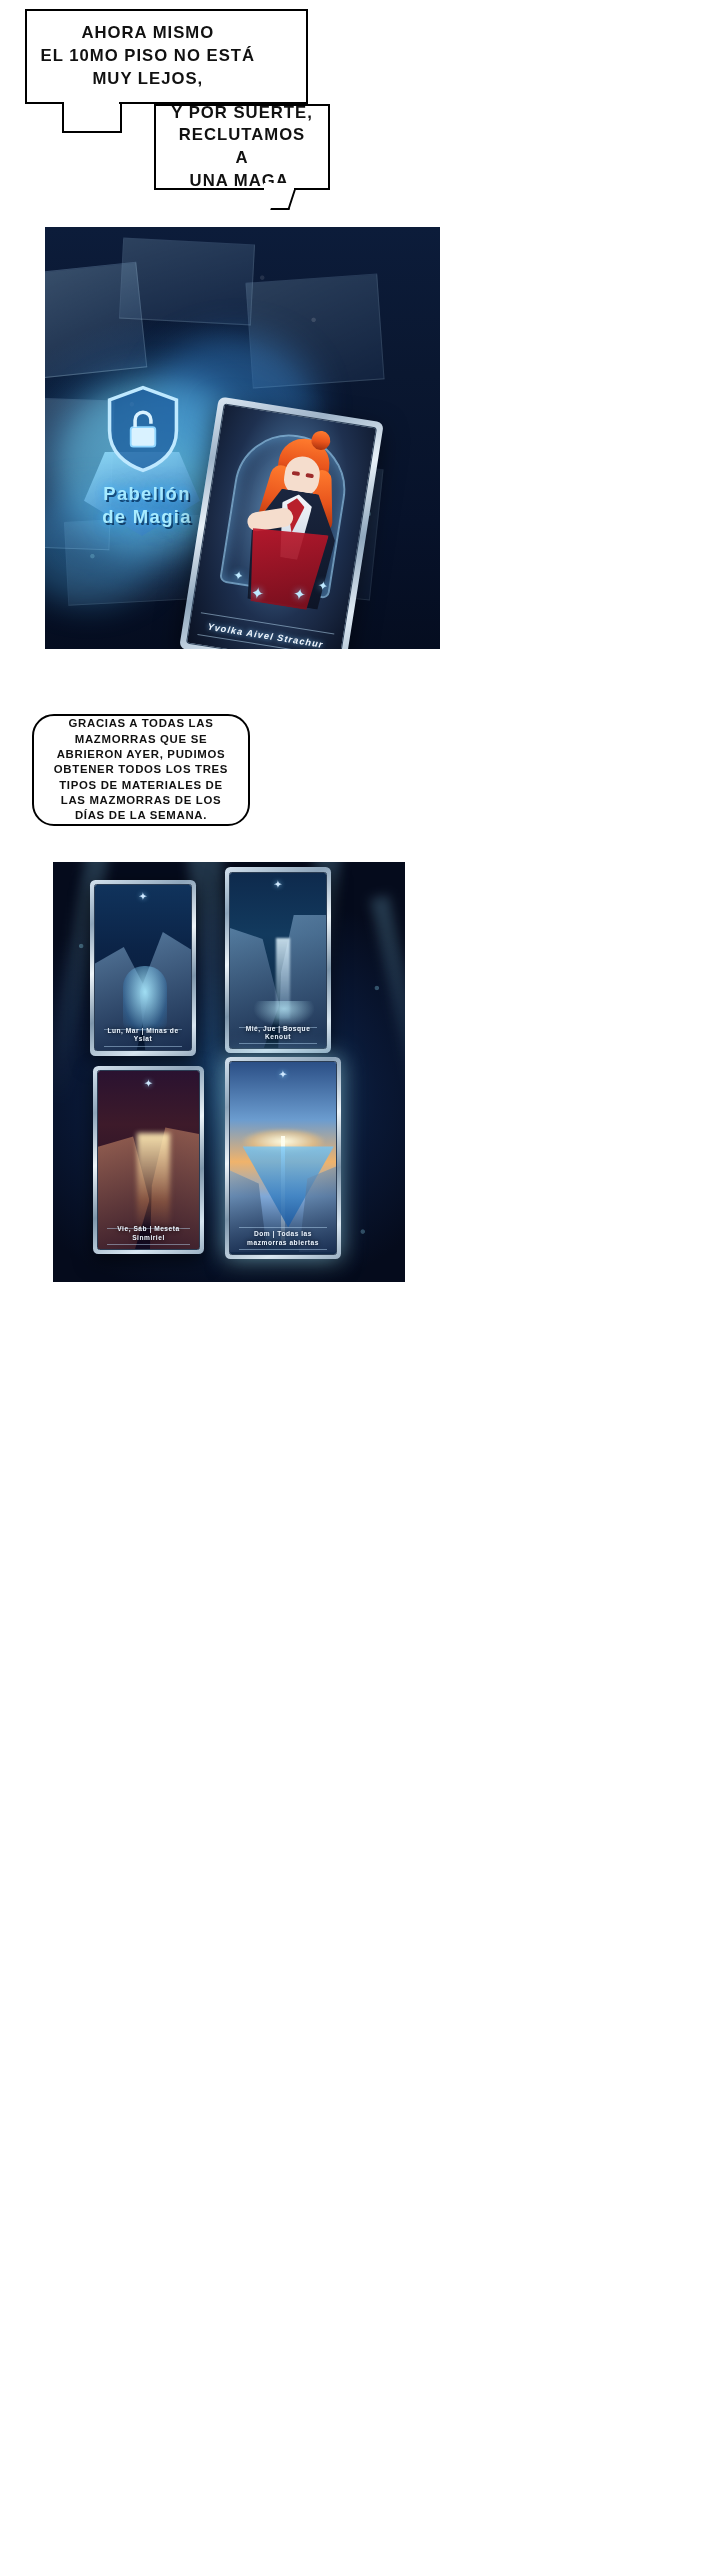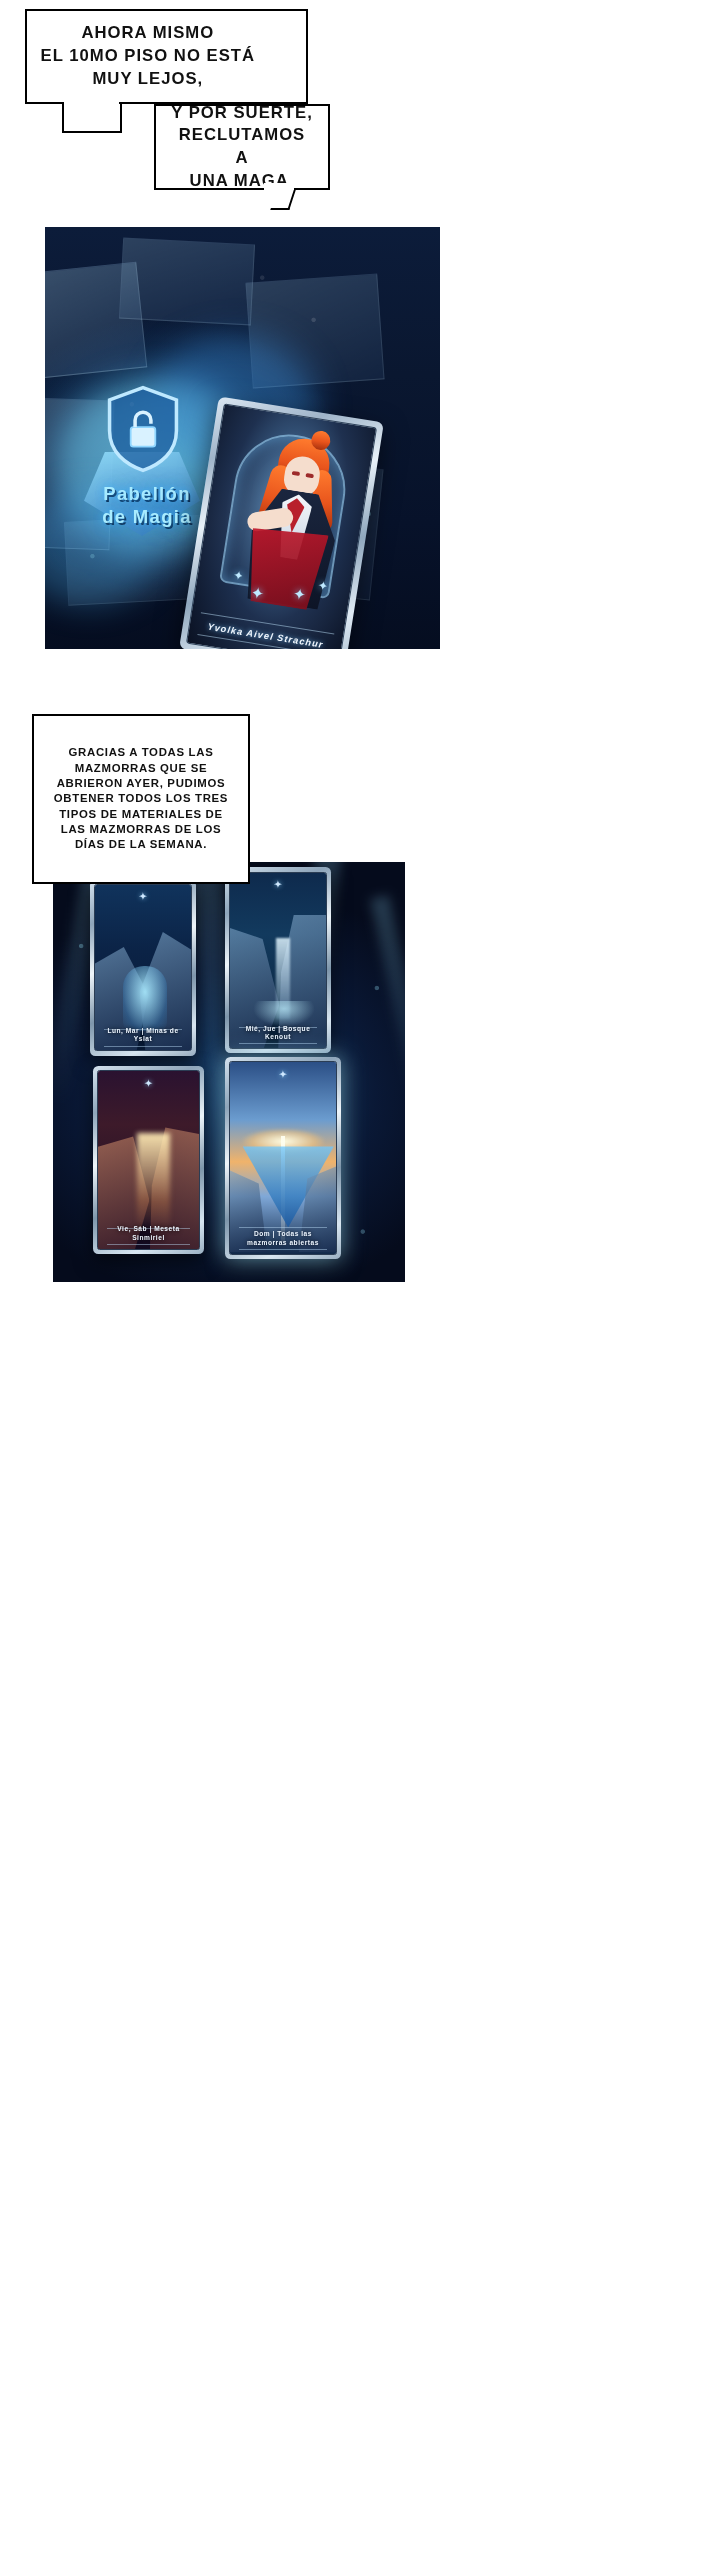--- a/index.html
+++ b/index.html
@@ -78,22 +78,23 @@
   }
 
   
   #bubble-3 {
     left: 118px; top: 573px; width: 146px; height: 83px;
     font-size: 16px;
   }
 
   
   #bubble-4 {
-    left: 32px; top: 714px; width: 218px; height: 170px;
+    left: 32px; top: 714px; width: 218px; height: 112px;
     font-size: 11.4px;
+    border-radius: 22px;
   }
 
   
   #panel-1 {
     position: absolute;
     left: 0; top: 227px; width: 395px; height: 422px;
     overflow: hidden;
     background:
       radial-gradient(ellipse 60% 45% at 30% 55%, rgba(120,230,255,0.55) 0%, rgba(40,120,190,0.25) 45%, rgba(8,20,45,0.0) 75%),
       linear-gradient(180deg, #0c1c3a 0%, #0a1730 35%, #07122a 70%, #050d20 100%);

